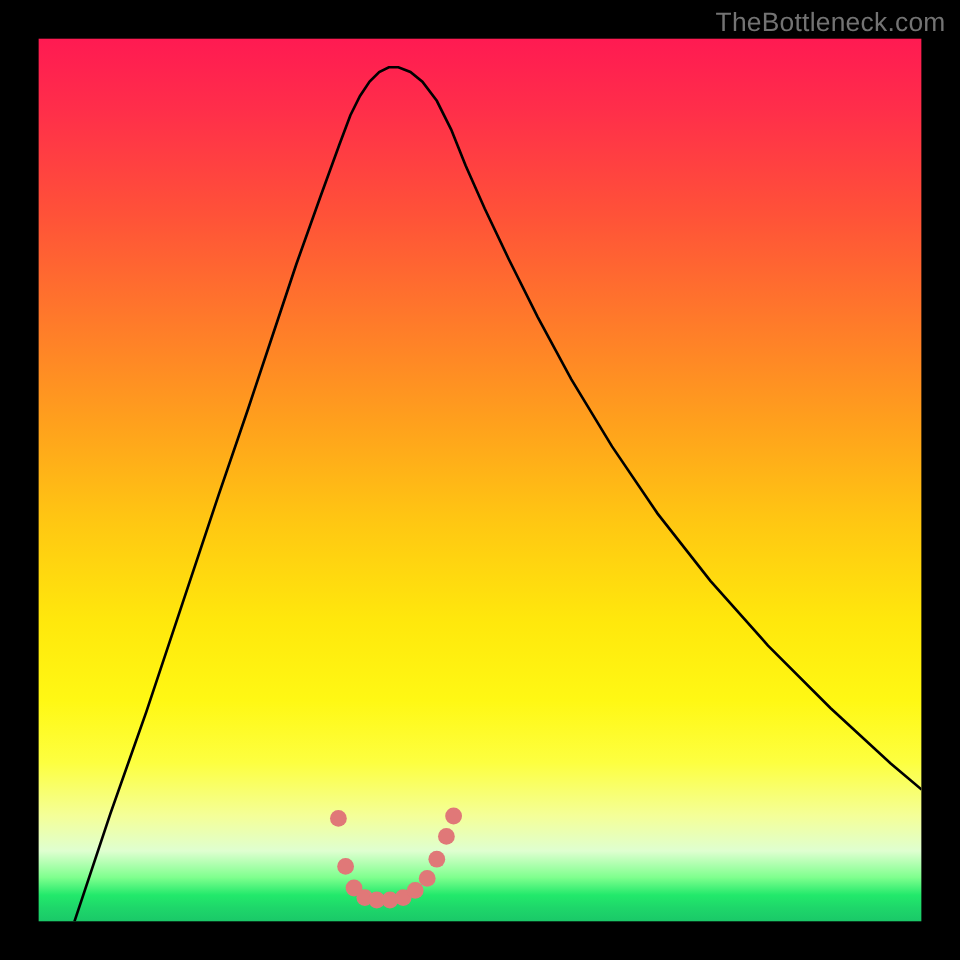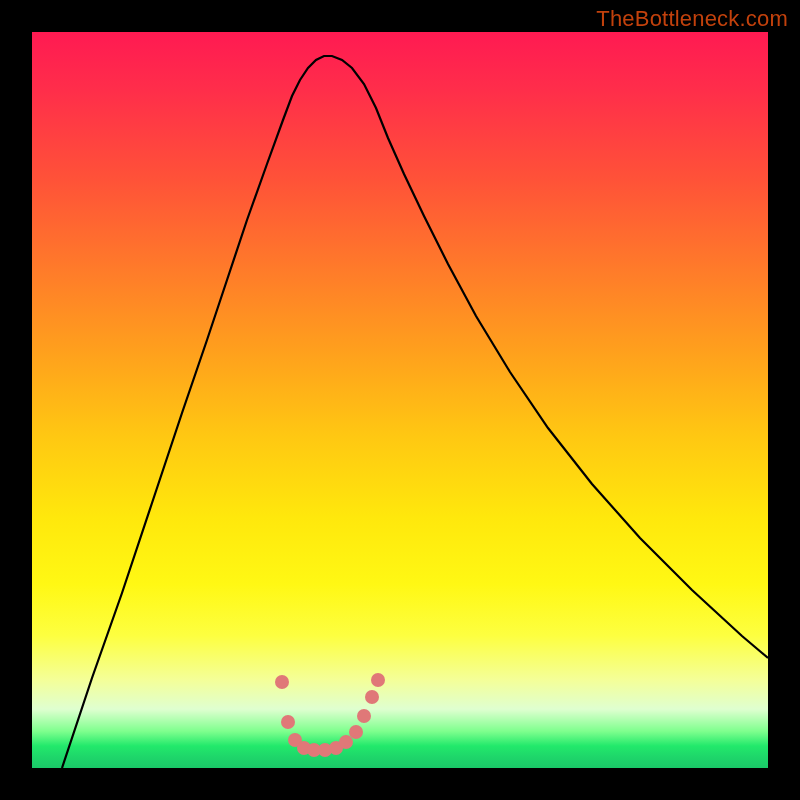--- a/index.html
+++ b/index.html
@@ -54,21 +54,21 @@
   }
   svg.curve {
     position: absolute;
     left: 0;
     top: 0;
   }
   .watermark {
     position: absolute;
     top: 6px;
     right: 12px;
-    color: #c2410c;
+    color: #737373;
     font-size: 22px;
     letter-spacing: 0.2px;
     font-weight: 400;
   }
 </style>
 </head>
 <body>
 
 <div class="frame">
 

